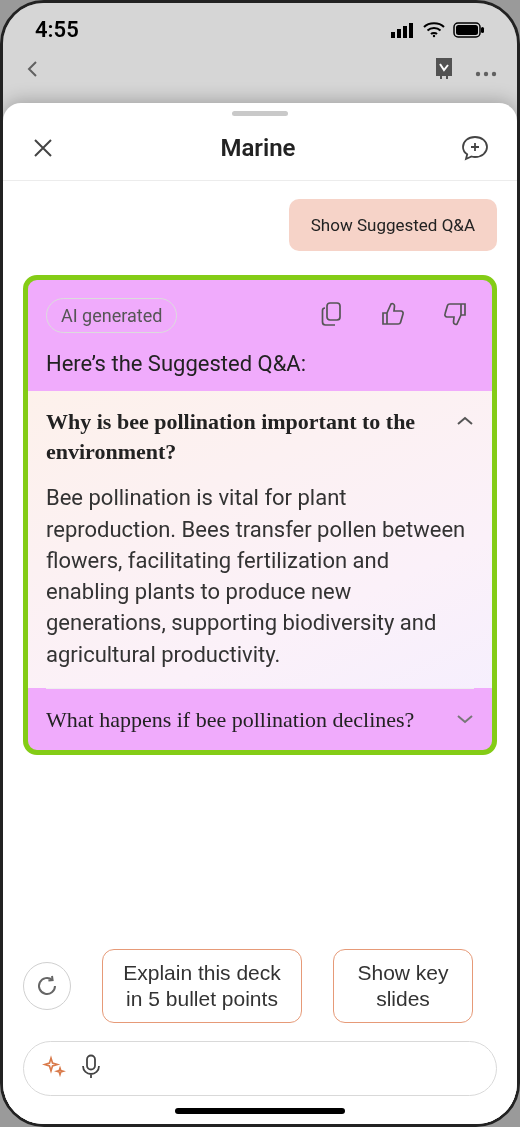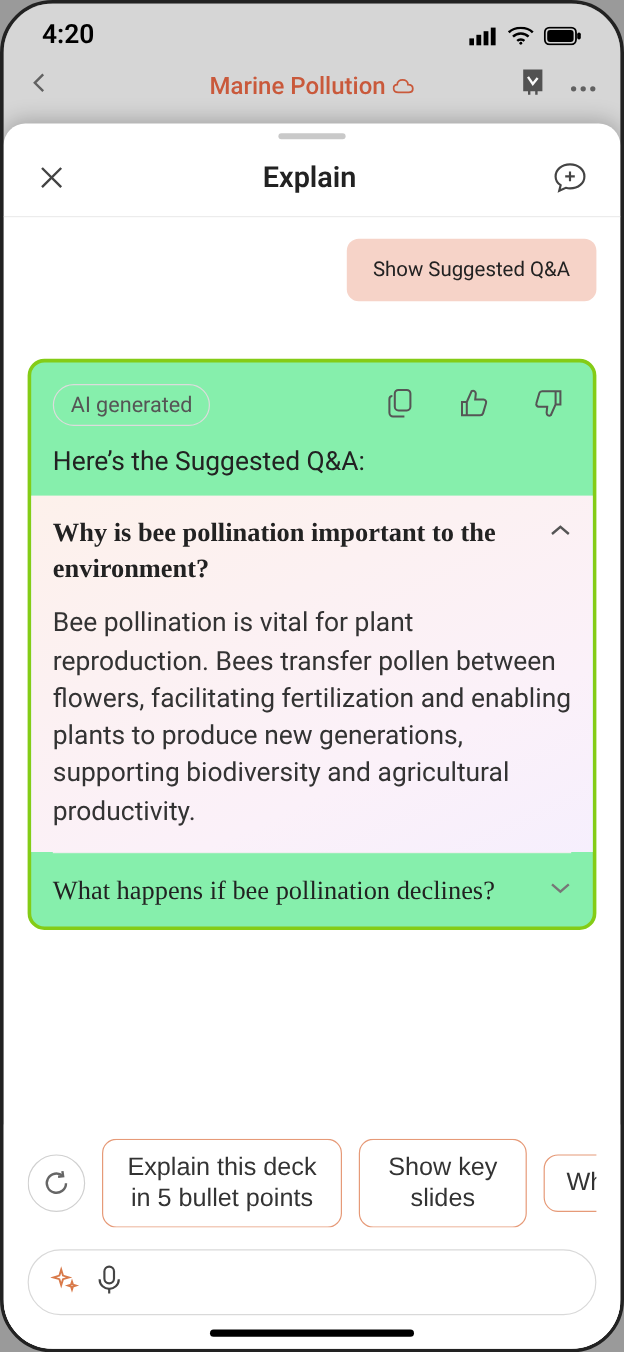--- a/index.html
+++ b/index.html
@@ -22,56 +22,56 @@
   .grab { width:56px; height:5px; background:#c9c9c9; border-radius:3px; margin:8px auto 4px; }
   .sheet-header { display:flex; align-items:center; justify-content:space-between; padding: 10px 24px 14px; border-bottom:1px solid #ececec; }
   .sheet-title { font-size:24px; font-weight:600; color:#222; }
   .icon-btn { background:none; border:none; padding:4px; cursor:pointer; display:flex; }
   .icon-btn svg { stroke:#444; }
 
   .messages { flex:1; overflow:hidden; padding: 18px 20px 0; }
   .user-bubble { background:#f6d3c8; color:#222; font-size:17px; padding:16px 22px; border-radius:10px; float:right; max-width:90%; }
   .clear { clear:both; height:24px; }
 
-  .bot-card { border:3px solid #84cc16; border-radius:14px; padding:18px 18px 0; clear:both; background:#86efac;margin-top:24px; }
+  .bot-card { border:5px solid #84cc16; border-radius:14px; padding:18px 18px 0; clear:both; background:#f0abfc; }
   .bot-head { display:flex; align-items:center; justify-content:space-between; margin-bottom:18px;}
   .chip { border:1px solid #dcdcdc; border-radius:20px; padding:6px 14px; font-size:18px; color:#555; }
   .react-group { display:flex; gap:36px; align-items:center; padding-right:6px;}
   .react-btn { background:none;border:none;cursor:pointer; }
   .react-btn svg { stroke:#555; fill:none; stroke-width:1.7; }
 
   .intro { font-size:22px; color:#222; margin-bottom:16px; }
 
   .qa-item { border-top:1px solid #eee; }
   .qa-item.expanded { background:linear-gradient(155deg,#fdf1eb 0%,#fbf1f9 70%,#f6effd 100%); margin: -1px -18px 0; padding:0 18px; border-top:none; }
   .qa-q { display:flex; justify-content:space-between; align-items:flex-start; gap:14px; padding:16px 0; cursor:pointer;font-family:Liberation Serif, serif; }
   .qa-q-text { font-size:22px; color:#222; line-height:1.35; flex:1;}
   .qa-item.expanded .qa-q-text { font-weight:700; }
   .qa-caret { flex-shrink:0; margin-top:6px; }
   .qa-a { font-size:22px; color:#333; line-height:1.42; padding:0 0 18px; }
 
   
   .bottom { padding:12px 20px 28px; background:#fff; }
-  .sugg-row { display:flex; gap:14px; align-items:center; overflow:hidden; }
+  .sugg-row { display:flex; gap:31px; align-items:center; overflow:hidden; }
   .refresh-btn { width:48px; height:48px; border-radius:50%; border:1.5px solid #d0d0d0; background:#fff; display:flex;align-items:center;justify-content:center;flex-shrink:0; align-self:center;}
   .sugg-pill { border:1.5px solid #e69a78; border-radius:12px; padding:10px 18px; font-size:21px; color:#333; line-height:1.25; background:#fff; flex-shrink:0; }
   .input-row { margin-top:18px; display:flex; align-items:center; gap:14px; border:1.5px solid #d9d9d9; border-radius:32px; padding:12px 18px; }
   .sparkle { flex-shrink:0; }
   .ask-input { flex:1; border:none; outline:none; font-size:22px; color:#333; background:transparent;}
   .ask-input::placeholder { color:#8a8a8a; }
   .mic-btn { background:none;border:none; }
 
   .home-ind { position:absolute; bottom:10px; left:50%; transform:translateX(-50%); width:170px; height:6px; background:#000; border-radius:4px; }
 </style>
 </head>
 <body>
 
 <div class="bg-app">
   <div class="statusbar">
-    <span>4:20</span>
+    <span>4:55</span>
     <div class="status-right">
       <span class="sig-icon">
         <svg width="24" height="16" viewBox="0 0 24 16">
             <rect x="0" y="10" width="4" height="6" fill="#000"></rect>
             <rect x="6" y="7" width="4" height="9" fill="#000"></rect>
             <rect x="12" y="4" width="4" height="12" fill="#000"></rect>
             <rect x="18" y="1" width="4" height="15" fill="#000"></rect>
           </svg>
       </span>
       <span class="wifi-icon">
@@ -89,28 +89,20 @@
             <rect x="28" y="5" width="3" height="6" rx="1.5" fill="#000"></rect>
           </svg>
       </span>
     </div>
   </div>
   <div class="bg-nav">
     <div class="bg-left">
       <span>
         <svg width="20" height="20" viewBox="0 0 20 20" fill="none" stroke="#555" stroke-width="2">
             <path d="M13 3 L6 10 L13 17"></path>
-          </svg>
-      </span>
-    </div>
-    <div class="bg-title">
-      <span>Marine Pollution</span>
-      <span class="bg-cloud">
-        <svg width="18" height="18" viewBox="0 0 18 14" fill="none" stroke="#c84c2b" stroke-width="1.5">
-            <path d="M5 12 C2 12 1 10 1 8.5 C1 7 2 5.5 4 5.5 C4 3 6 1.5 8.5 1.5 C11 1.5 13 3 13 5.5 C15.5 5.5 17 7 17 9 C17 11 15.5 12 13.5 12 Z"></path>
           </svg>
       </span>
     </div>
     <div class="bg-right">
       <span>
         <svg width="26" height="26" viewBox="0 0 26 26">
             <path d="M6 3 L20 3 L20 19 L6 19 Z M10 19 L10 23 M16 19 L16 23" fill="#444" stroke="#444" stroke-width="2"></path>
             <path d="M9 8 L13 14 L17 9" fill="none" stroke="#fff" stroke-width="2"></path>
           </svg>
       </span>
@@ -126,21 +118,21 @@
 </div>
 
 <div class="sheet">
   <div class="grab"></div>
   <div class="sheet-header">
     <button class="icon-btn">
       <svg width="24" height="24" viewBox="0 0 24 24" fill="none" stroke="#444" stroke-width="2">
           <path d="M4 4 L20 20 M20 4 L4 20"></path>
         </svg>
     </button>
-    <div class="sheet-title">Explain</div>
+    <div class="sheet-title">Marine</div>
     <button class="icon-btn">
       <svg width="28" height="28" viewBox="0 0 28 28" fill="none" stroke="#444" stroke-width="1.8">
         <path d="M14 3 C7 3 2 7.5 2 13 C2 16 3.6 18.6 6.2 20.3 L5 25 L10.5 22.5 C11.6 22.8 12.8 23 14 23 C21 23 26 18.5 26 13 C26 7.5 21 3 14 3 Z"></path>
         <path d="M14 9 L14 17 M10 13 L18 13"></path>
       </svg>
     </button>
   </div>
 
   <div class="messages">
     <div class="user-bubble">Show Suggested Q&amp;A</div>

